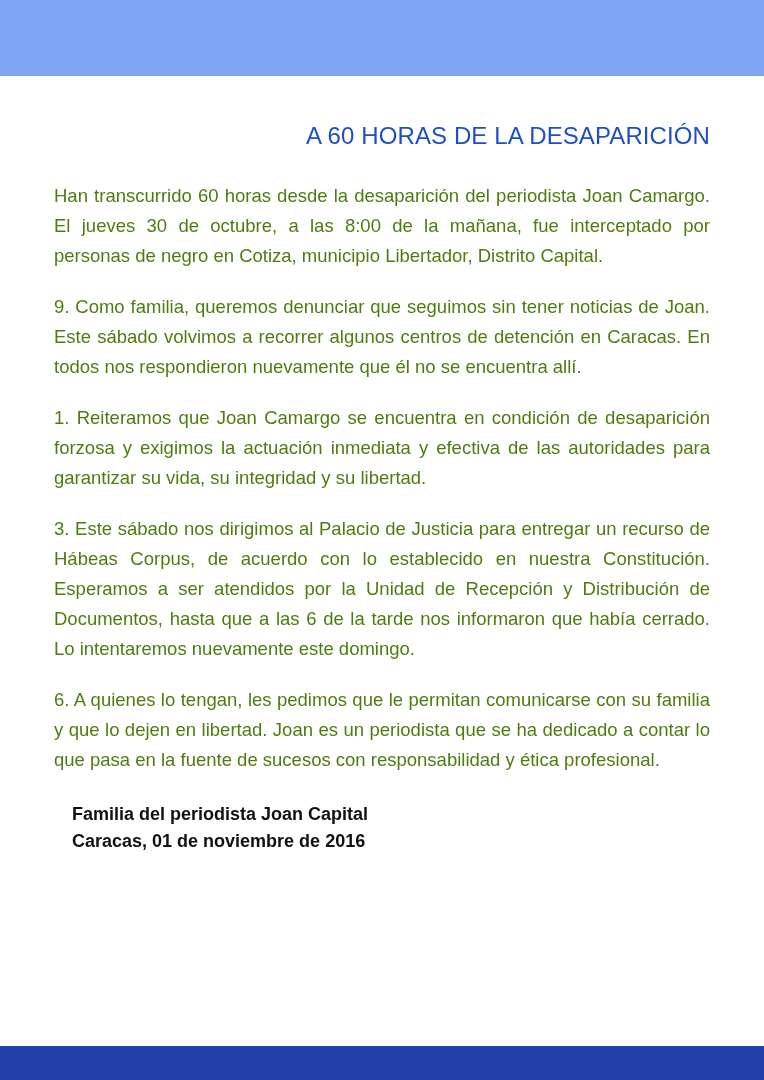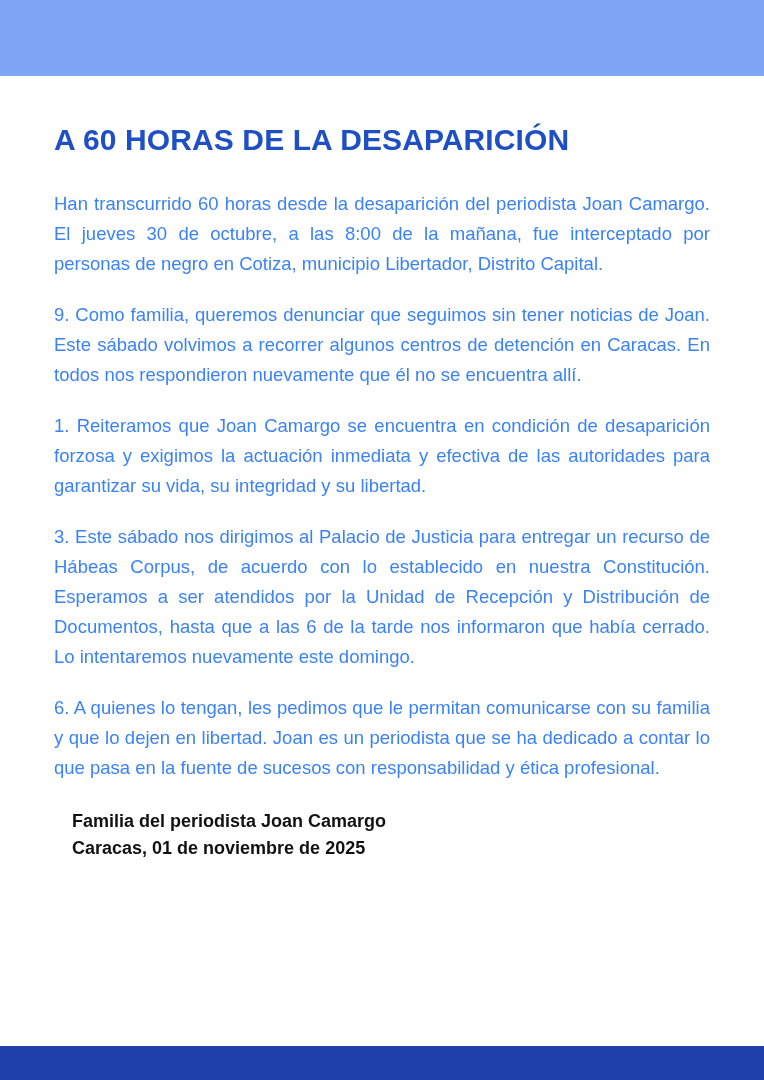--- a/index.html
+++ b/index.html
@@ -28,32 +28,32 @@
     background: #7EA6F5;
     flex: 0 0 auto;
   }
   .content {
     flex: 1 1 auto;
     padding: 44px 54px 0 54px;
     box-sizing: border-box;
   }
   .title {
     color: #1E4FC4;
-    font-weight: bold;
-    font-size: 30px;
+    font-weight: normal;
+    font-size: 24px;
     line-height: 1.3;
-    text-align: left;
+    text-align: right;
     letter-spacing: 0.1px;
     margin: 0 0 30px 0;
   }
   .title .line {
     display: block;
   }
   .para {
-    color: #3b82f6;
+    color: #4d7c0f;
     font-size: 18.5px;
     line-height: 1.62;
     text-align: justify;
     text-justify: inter-word;
     margin: 11px 0 21px 0;
   }
   .signature {
     margin-top: 26px;
     padding-left: 18px;
   }
@@ -84,21 +84,21 @@
       <span class="line">A 60 HORAS DE LA DESAPARICIÓN</span>
     </h1>
 
     <p class="para">Han transcurrido 60 horas desde la desaparición del periodista Joan Camargo. El jueves 30 de octubre, a las 8:00 de la mañana, fue interceptado por personas de negro en Cotiza, municipio Libertador, Distrito Capital.</p>
     <p class="para">9. Como familia, queremos denunciar que seguimos sin tener noticias de Joan. Este sábado volvimos a recorrer algunos centros de detención en Caracas. En todos nos respondieron nuevamente que él no se encuentra allí.</p>
     <p class="para">1. Reiteramos que Joan Camargo se encuentra en condición de desaparición forzosa y exigimos la actuación inmediata y efectiva de las autoridades para garantizar su vida, su integridad y su libertad.</p>
     <p class="para">3. Este sábado nos dirigimos al Palacio de Justicia para entregar un recurso de Hábeas Corpus, de acuerdo con lo establecido en nuestra Constitución. Esperamos a ser atendidos por la Unidad de Recepción y Distribución de Documentos, hasta que a las 6 de la tarde nos informaron que había cerrado. Lo intentaremos nuevamente este domingo.</p>
     <p class="para">6. A quienes lo tengan, les pedimos que le permitan comunicarse con su familia y que lo dejen en libertad. Joan es un periodista que  se ha dedicado a contar lo que pasa en la fuente de sucesos con responsabilidad y ética profesional.</p>
 
     <div class="signature">
-      <span class="sig-line">Familia del periodista Joan Camargo</span>
-      <span class="sig-line">Caracas, 01 de noviembre de 2025</span>
+      <span class="sig-line">Familia del periodista Joan Capital</span>
+      <span class="sig-line">Caracas, 01 de noviembre de 2016</span>
     </div>
 
   </div>
 
   <div class="bottom-band"></div>
 
 </div>
 
 </body></html>

